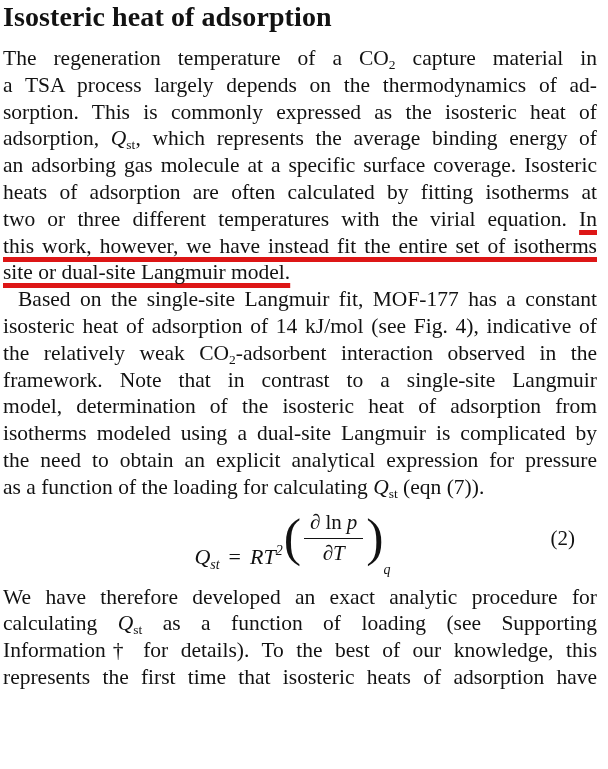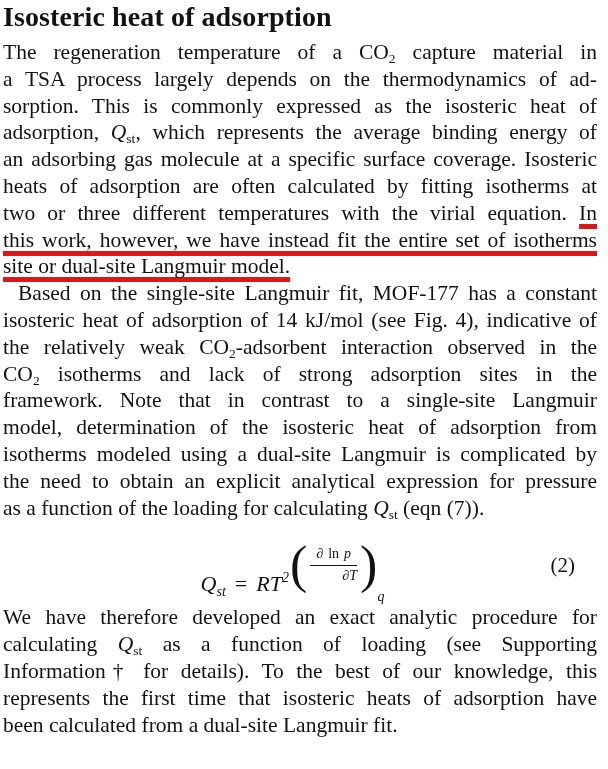--- a/index.html
+++ b/index.html
@@ -22,21 +22,21 @@
   .heading {
     font-size: 28px;
     line-height: 26px;
     font-weight: bold;
     margin: 0 0 11px 0;
     letter-spacing: 0.1px;
   }
   .para { margin: 0; }
   .tline {
     font-size: 21.5px;
-    line-height: 23px;
+    line-height: 35px;
     height: 26.8px;
     text-align: justify;
     text-align-last: justify;
     text-justify: inter-word;
     white-space: normal;
   }
   .tline.lastline {
     text-align-last: left;
   }
   .tline.indent { text-indent: 15px; font-family: Liberation Serif, serif; }
@@ -94,22 +94,22 @@
   }
   .eq-paren {
     font-size: 52px;
     line-height: 58px;
     font-style: normal;
     margin: 0 1px;
   }
   .eq-frac {
     display: inline-flex;
     flex-direction: column;
-    align-items: flex-end;
-    font-size: 14px;
+    align-items: center;
+    font-size: 21px;
     margin: 0 2px;
     font-style: italic;
   }
   .fr-num {
     padding: 0 6px 3px;
     border-bottom: 1.7px solid #121212;
     white-space: pre;
   }
   .fr-den {
     padding-top: 2px;
@@ -152,21 +152,20 @@
     <div class="tline">heats of adsorption are often calculated by fitting isotherms at</div>
     <div class="tline"><span>two or three different temperatures with the virial equation. </span><span class="redline">In</span></div>
     <div class="tline"><span class="redline">this work, however, we have instead fit the entire set of isotherms</span></div>
     <div class="tline lastline"><span class="redline">site or dual-site Langmuir model.</span></div>
   </div>
 
   <div class="para">
     <div class="tline indent">Based on the single-site Langmuir fit, MOF-177 has a constant</div>
     <div class="tline">isosteric heat of adsorption of 14 kJ/mol (see Fig. 4), indicative of</div>
     <div class="tline"><span>the relatively weak CO</span><span class="ssub">2</span><span>-adsorbent interaction observed in the</span></div>
-    <div class="tline"><span>CO</span><span class="ssub">2</span><span> isotherms and lack of strong adsorption sites in the</span></div>
     <div class="tline">framework. Note that in contrast to a single-site Langmuir</div>
     <div class="tline">model, determination of the isosteric heat of adsorption from</div>
     <div class="tline">isotherms modeled using a dual-site Langmuir is complicated by</div>
     <div class="tline">the need to obtain an explicit analytical expression for pressure</div>
     <div class="tline lastline"><span>as a function of the loading for calculating </span><span class="qit">Q</span><span class="qsub">st</span><span> (eqn (7)).</span></div>
   </div>
 
   <div class="eq-row">
     <span class="eq-formula">
       <span class="eq-main"><span>Q</span><span class="eq-sub">st</span><span class="eq-equals">=</span><span>RT</span><span class="eq-sup">2</span></span>
@@ -179,16 +178,15 @@
       <span class="eq-qsub">q</span>
     </span>
     <span class="eq-number">(2)</span>
   </div>
 
   <div class="para">
     <div class="tline">We have therefore developed an exact analytic procedure for</div>
     <div class="tline"><span>calculating </span><span class="qit">Q</span><span class="qsub">st</span><span> as a function of loading (see Supporting</span></div>
     <div class="tline">Information† for details). To the best of our knowledge, this</div>
     <div class="tline">represents the first time that isosteric heats of adsorption have</div>
-    <div class="tline lastline">been calculated from a dual-site Langmuir fit.</div>
   </div>
 
 </div>
 
 </body></html>

